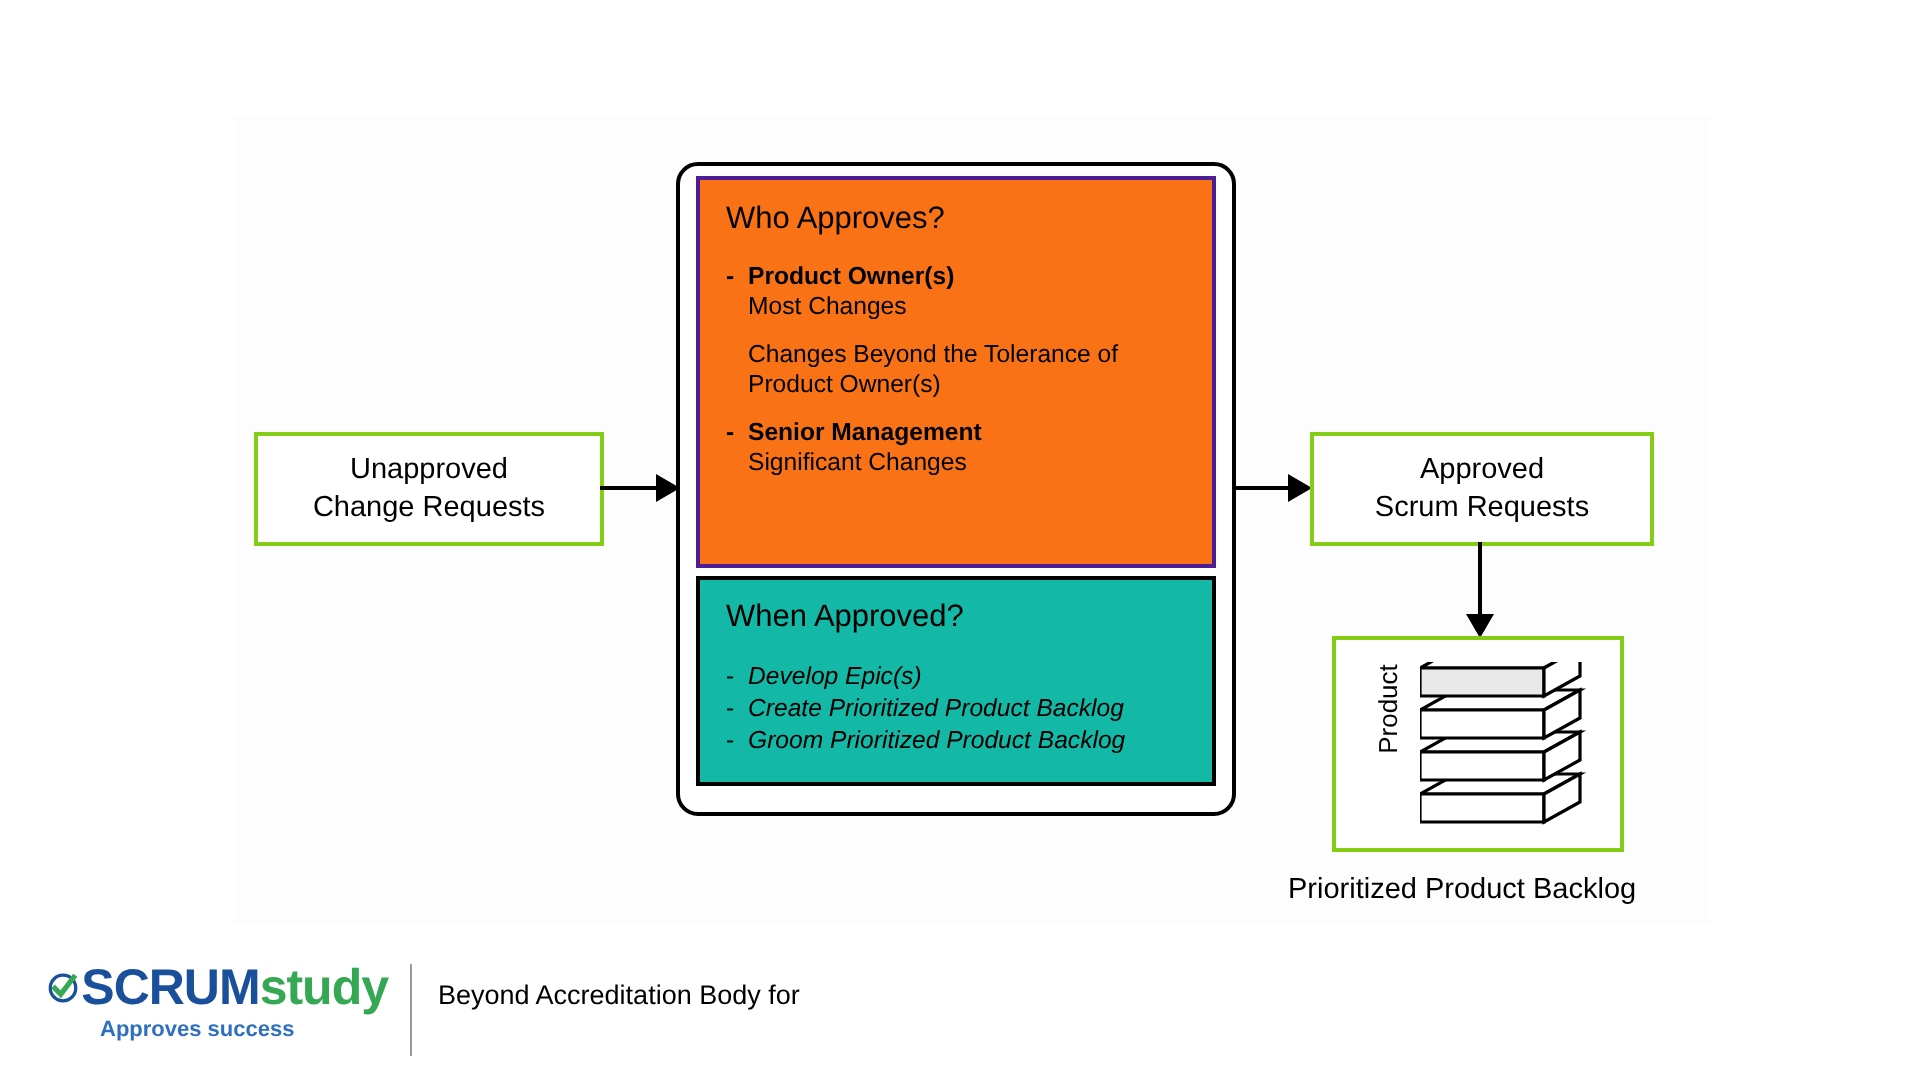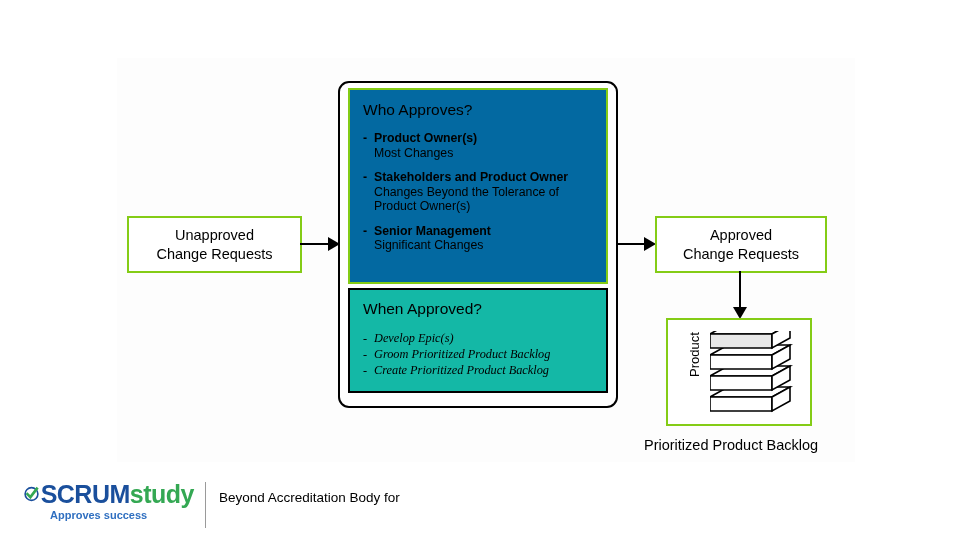--- a/index.html
+++ b/index.html
@@ -76,22 +76,22 @@
     box-sizing: border-box;
   }
 
   
   #who-approves-panel {
     position: absolute;
     left: 348px;
     top: 88px;
     width: 260px;
     height: 196px;
-    border: 2px solid #84cc16;
-    background: #0369a1;
+    border: 2px solid #4c1d95;
+    background: #f97316;
     box-sizing: border-box;
     padding: 10px 13px 0 13px;
   }
 
   #when-approved-panel {
     position: absolute;
     left: 348px;
     top: 288px;
     width: 260px;
     height: 105px;
@@ -131,21 +131,20 @@
 
   .when-list {
     margin: 0;
     padding: 0;
     list-style: none;
   }
   .when-list li {
     font-style: italic;
     font-size: 12.3px;
     line-height: 16px;
-    font-family: Liberation Serif, serif;
   }
   .when-list li::before {
     content: "-";
     display: inline-block;
     width: 11px;
     font-style: normal;
   }
 
   
   .arrow-svg {
@@ -261,48 +260,47 @@
 
 <div id="who-approves-panel">
   <div class="panel-heading">Who Approves?</div>
 
   <div class="approver-item">
     <span class="approver-role">Product Owner(s)</span>
     <span class="approver-detail">Most Changes</span>
   </div>
 
   <div class="approver-item">
-    <span class="approver-role">Stakeholders and Product Owner</span>
     <span class="approver-detail">Changes Beyond the Tolerance of
 Product Owner(s)</span>
   </div>
 
   <div class="approver-item">
     <span class="approver-role">Senior Management</span>
     <span class="approver-detail">Significant Changes</span>
   </div>
 </div>
 
 <div id="when-approved-panel">
   <div class="panel-heading">When Approved?</div>
   <ul class="when-list">
     <li>Develop Epic(s)</li>
+    <li>Create Prioritized Product Backlog</li>
     <li>Groom Prioritized Product Backlog</li>
-    <li>Create Prioritized Product Backlog</li>
   </ul>
 </div>
 
 <svg class="arrow-svg" id="arrow-container-to-approved" width="40" height="20">
   <line x1="0" y1="10" x2="28" y2="10" stroke="#000" stroke-width="2"></line>
   <polygon points="28,3 40,10 28,17" fill="#000"></polygon>
 </svg>
 
 <div class="box" id="approved-box">
   <div class="box-label">Approved
-Change Requests</div>
+Scrum Requests</div>
 </div>
 
 <svg class="arrow-svg" id="arrow-approved-to-backlog" width="24" height="50">
   <line x1="12" y1="0" x2="12" y2="36" stroke="#000" stroke-width="2"></line>
   <polygon points="5,36 19,36 12,48" fill="#000"></polygon>
 </svg>
 
 <div class="box" id="backlog-box">
   <div id="backlog-axis-label">Product</div>
 

